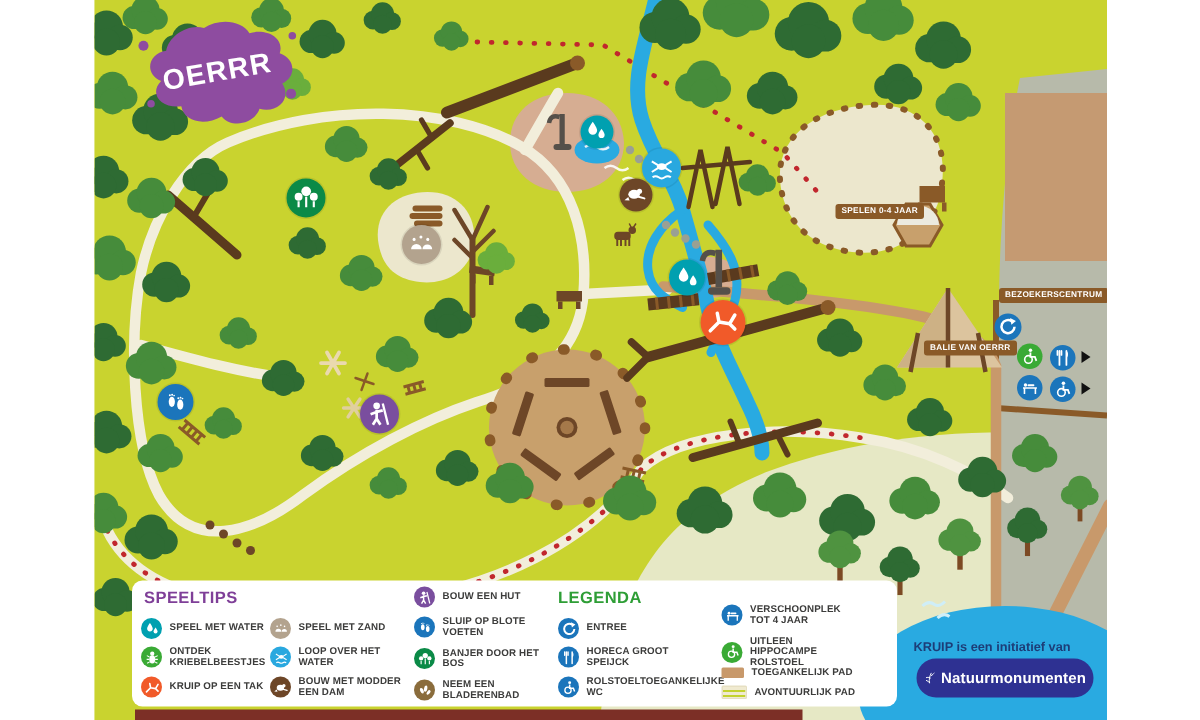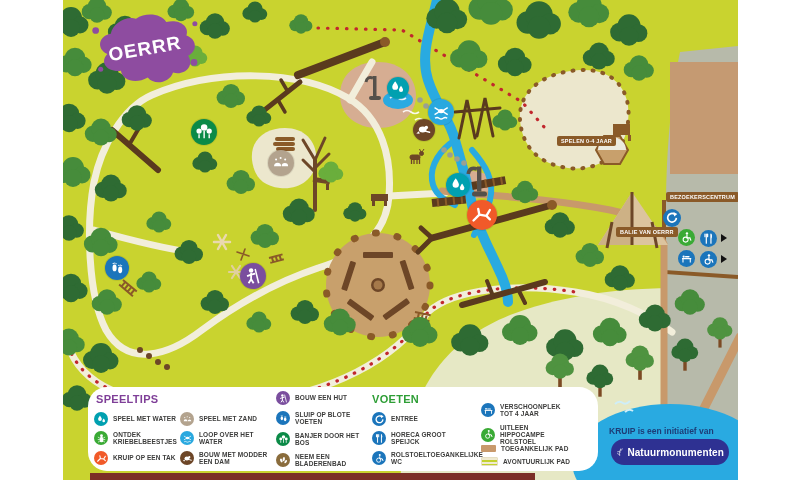--- a/index.html
+++ b/index.html
@@ -11,21 +11,21 @@
   .mk{position:absolute;border-radius:50%;display:flex;align-items:center;justify-content:center;box-shadow:0 0 0 1px rgba(0,0,0,.08);}
   .mk svg{width:78%;height:78%;}
   .glyph *{fill:#fff;}
   
   .sign{position:absolute;background:#8a5a28;color:#fff;font-weight:bold;font-size:5.5px;letter-spacing:.2px;padding:2px 4px;border-radius:2px;white-space:nowrap;z-index:5;}
   .arrow-r{position:absolute;width:0;height:0;border-top:4px solid transparent;border-bottom:4px solid transparent;border-left:6px solid #111;z-index:5;}
   
   .splat{position:absolute;left:22px;top:12px;width:118px;height:74px;z-index:6;}
   .splat .txt{position:absolute;left:14px;top:26px;width:92px;text-align:center;color:#fff;font-weight:bold;font-size:19px;letter-spacing:1px;transform:rotate(-10deg);}
   
-  .legend{position:absolute;left:88px;top:387px;width:510px;height:84px;background:#fff;border-radius:19px;z-index:8;}
+  .legend{position:absolute;left:88px;top:387px;width:510px;height:84px;background:#fff;border-radius:7px;z-index:8;}
   .lg-title{position:absolute;font-weight:bold;font-size:11px;letter-spacing:.3px;}
   .lg-row{position:absolute;display:flex;align-items:center;gap:5px;}
   .lg-ic{width:14px;height:14px;border-radius:50%;flex:0 0 14px;display:flex;align-items:center;justify-content:center;}
   .lg-ic svg{width:11px;height:11px;}
   .lg-lab{font-size:6.5px;font-weight:bold;color:#3c3c3b;line-height:1.08;width:74px;letter-spacing:.1px;}
   .sw{width:15px;height:7px;flex:0 0 15px;border-radius:1px;}
   .sw.adv{background:repeating-linear-gradient(180deg,#f0ead0 0 2px,#c3d22e 2px 3.5px);border:1px solid #e6dfc2;}
   
   .attr-txt{position:absolute;left:609px;top:426px;font-size:8.5px;font-weight:bold;color:#1d3d77;z-index:9;}
   .nm-btn{position:absolute;left:611px;top:439px;width:118px;height:26px;background:#2e3192;display:flex;align-items:center;gap:4px;padding:0 5px;box-sizing:border-box;z-index:9;}
@@ -588,21 +588,21 @@
       </div>
     <div class="lg-row" style="left:188px;top:66px;">
         <span class="lg-ic" style="background-color: rgb(138, 108, 60);">
           <svg class="glyph">
             <use href="#i-leaves"></use>
           </svg>
         </span>
         <span class="lg-lab">NEEM EEN BLADERENBAD</span>
       </div>
 
-    <div class="lg-title" style="left:284px;top:6px;color:#2e9e36;">VOETEN</div>
+    <div class="lg-title" style="left:284px;top:6px;color:#2e9e36;">LEGENDA</div>
 
     <div class="lg-row" style="left:284px;top:25px;">
         <span class="lg-ic" style="background-color: rgb(27, 117, 187);">
           <svg class="glyph">
             <use href="#i-entree"></use>
           </svg>
         </span>
         <span class="lg-lab">ENTREE</span>
       </div>
     <div class="lg-row" style="left:284px;top:44px;">

